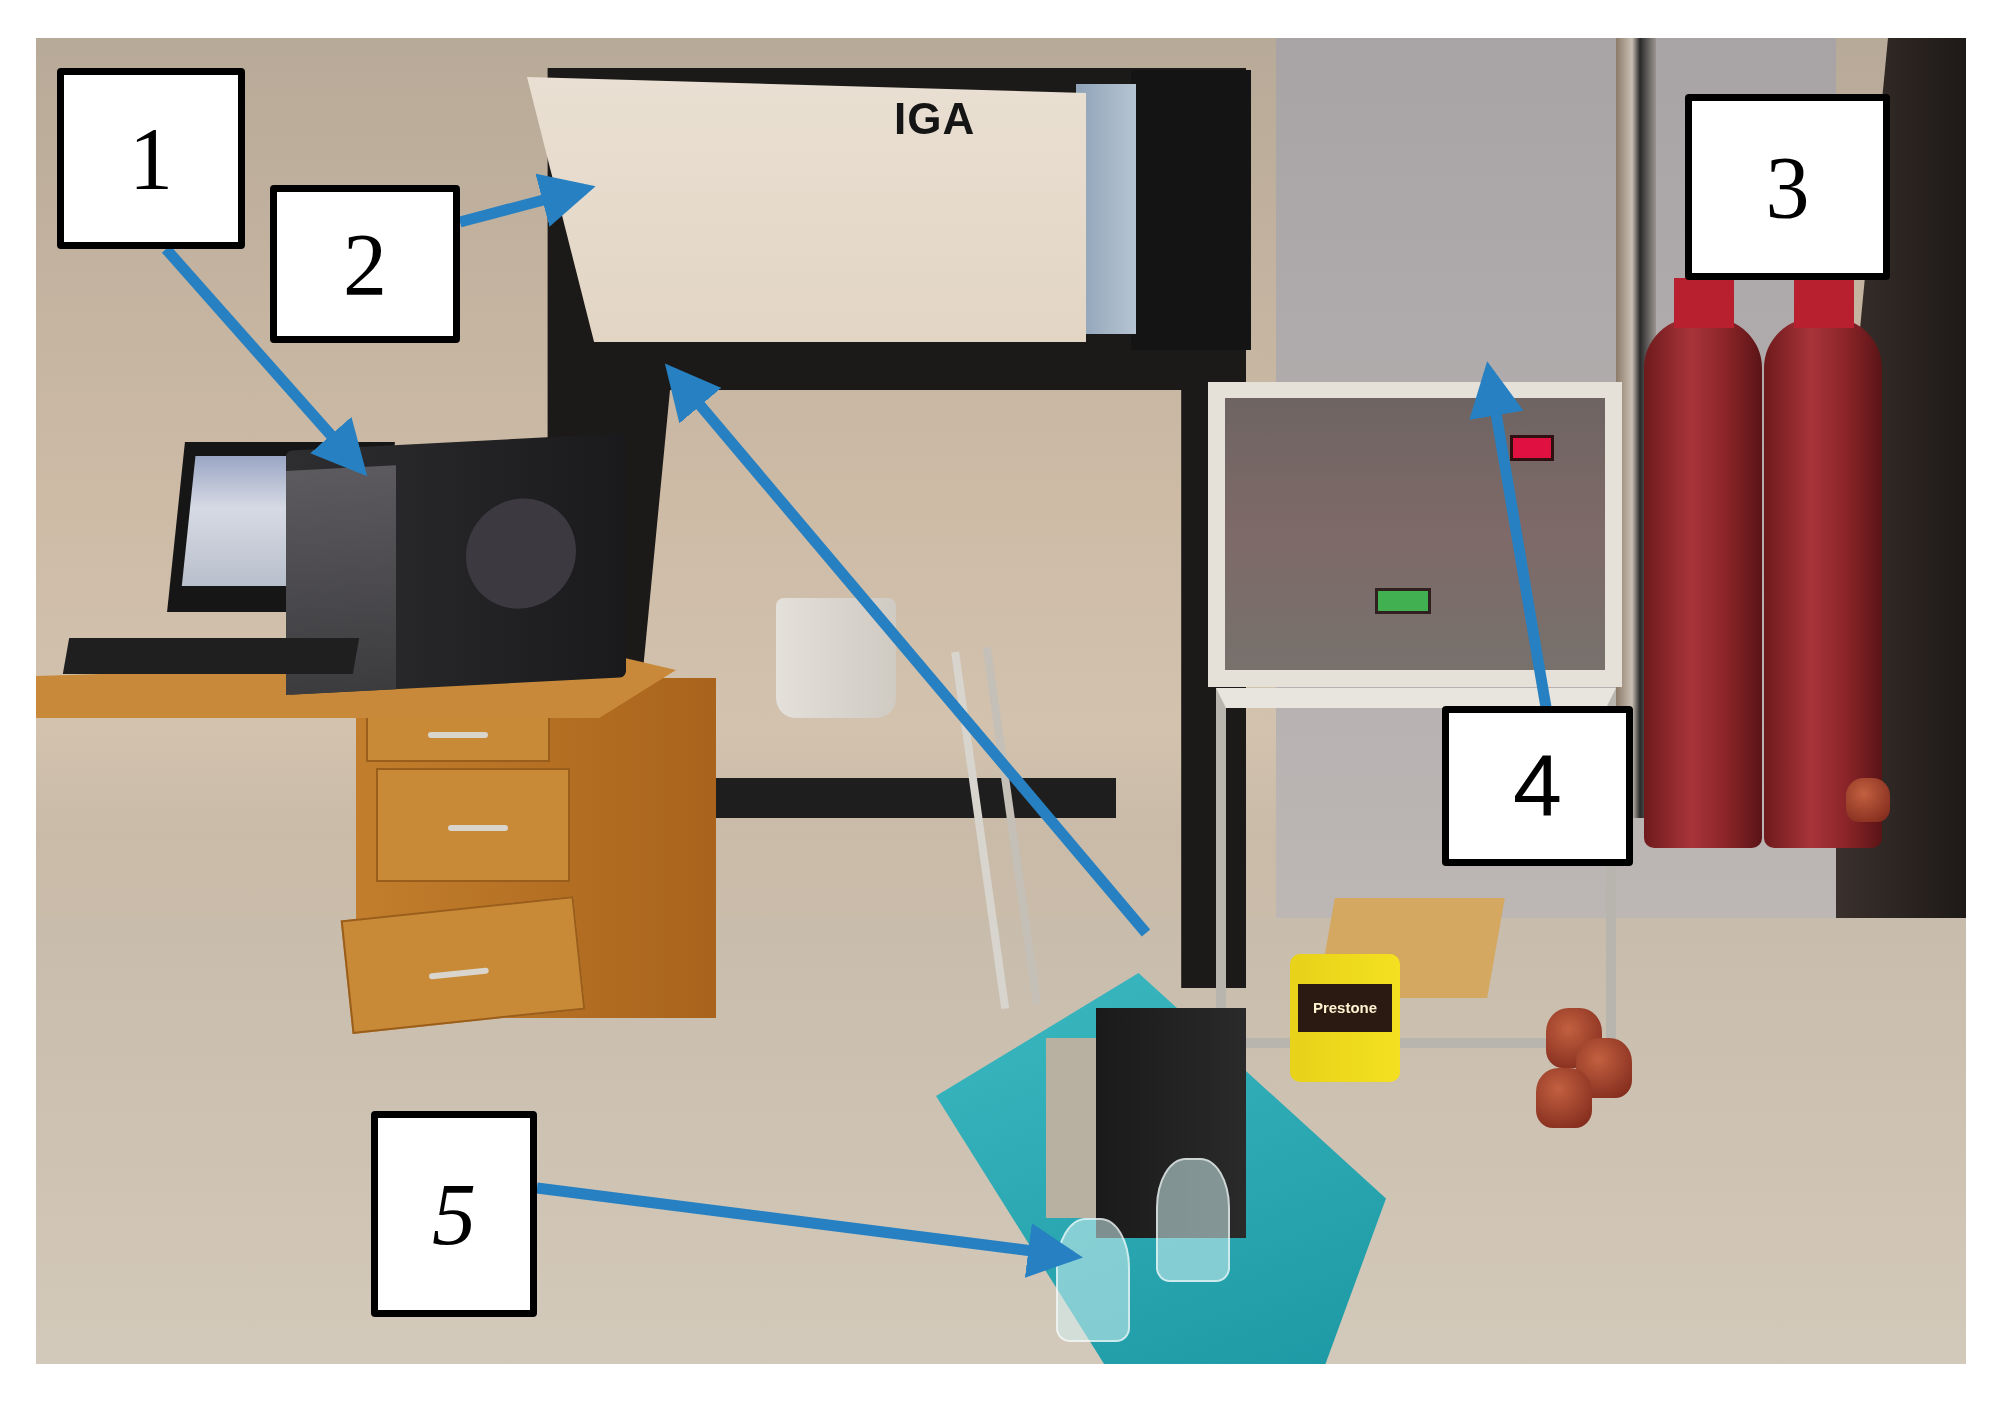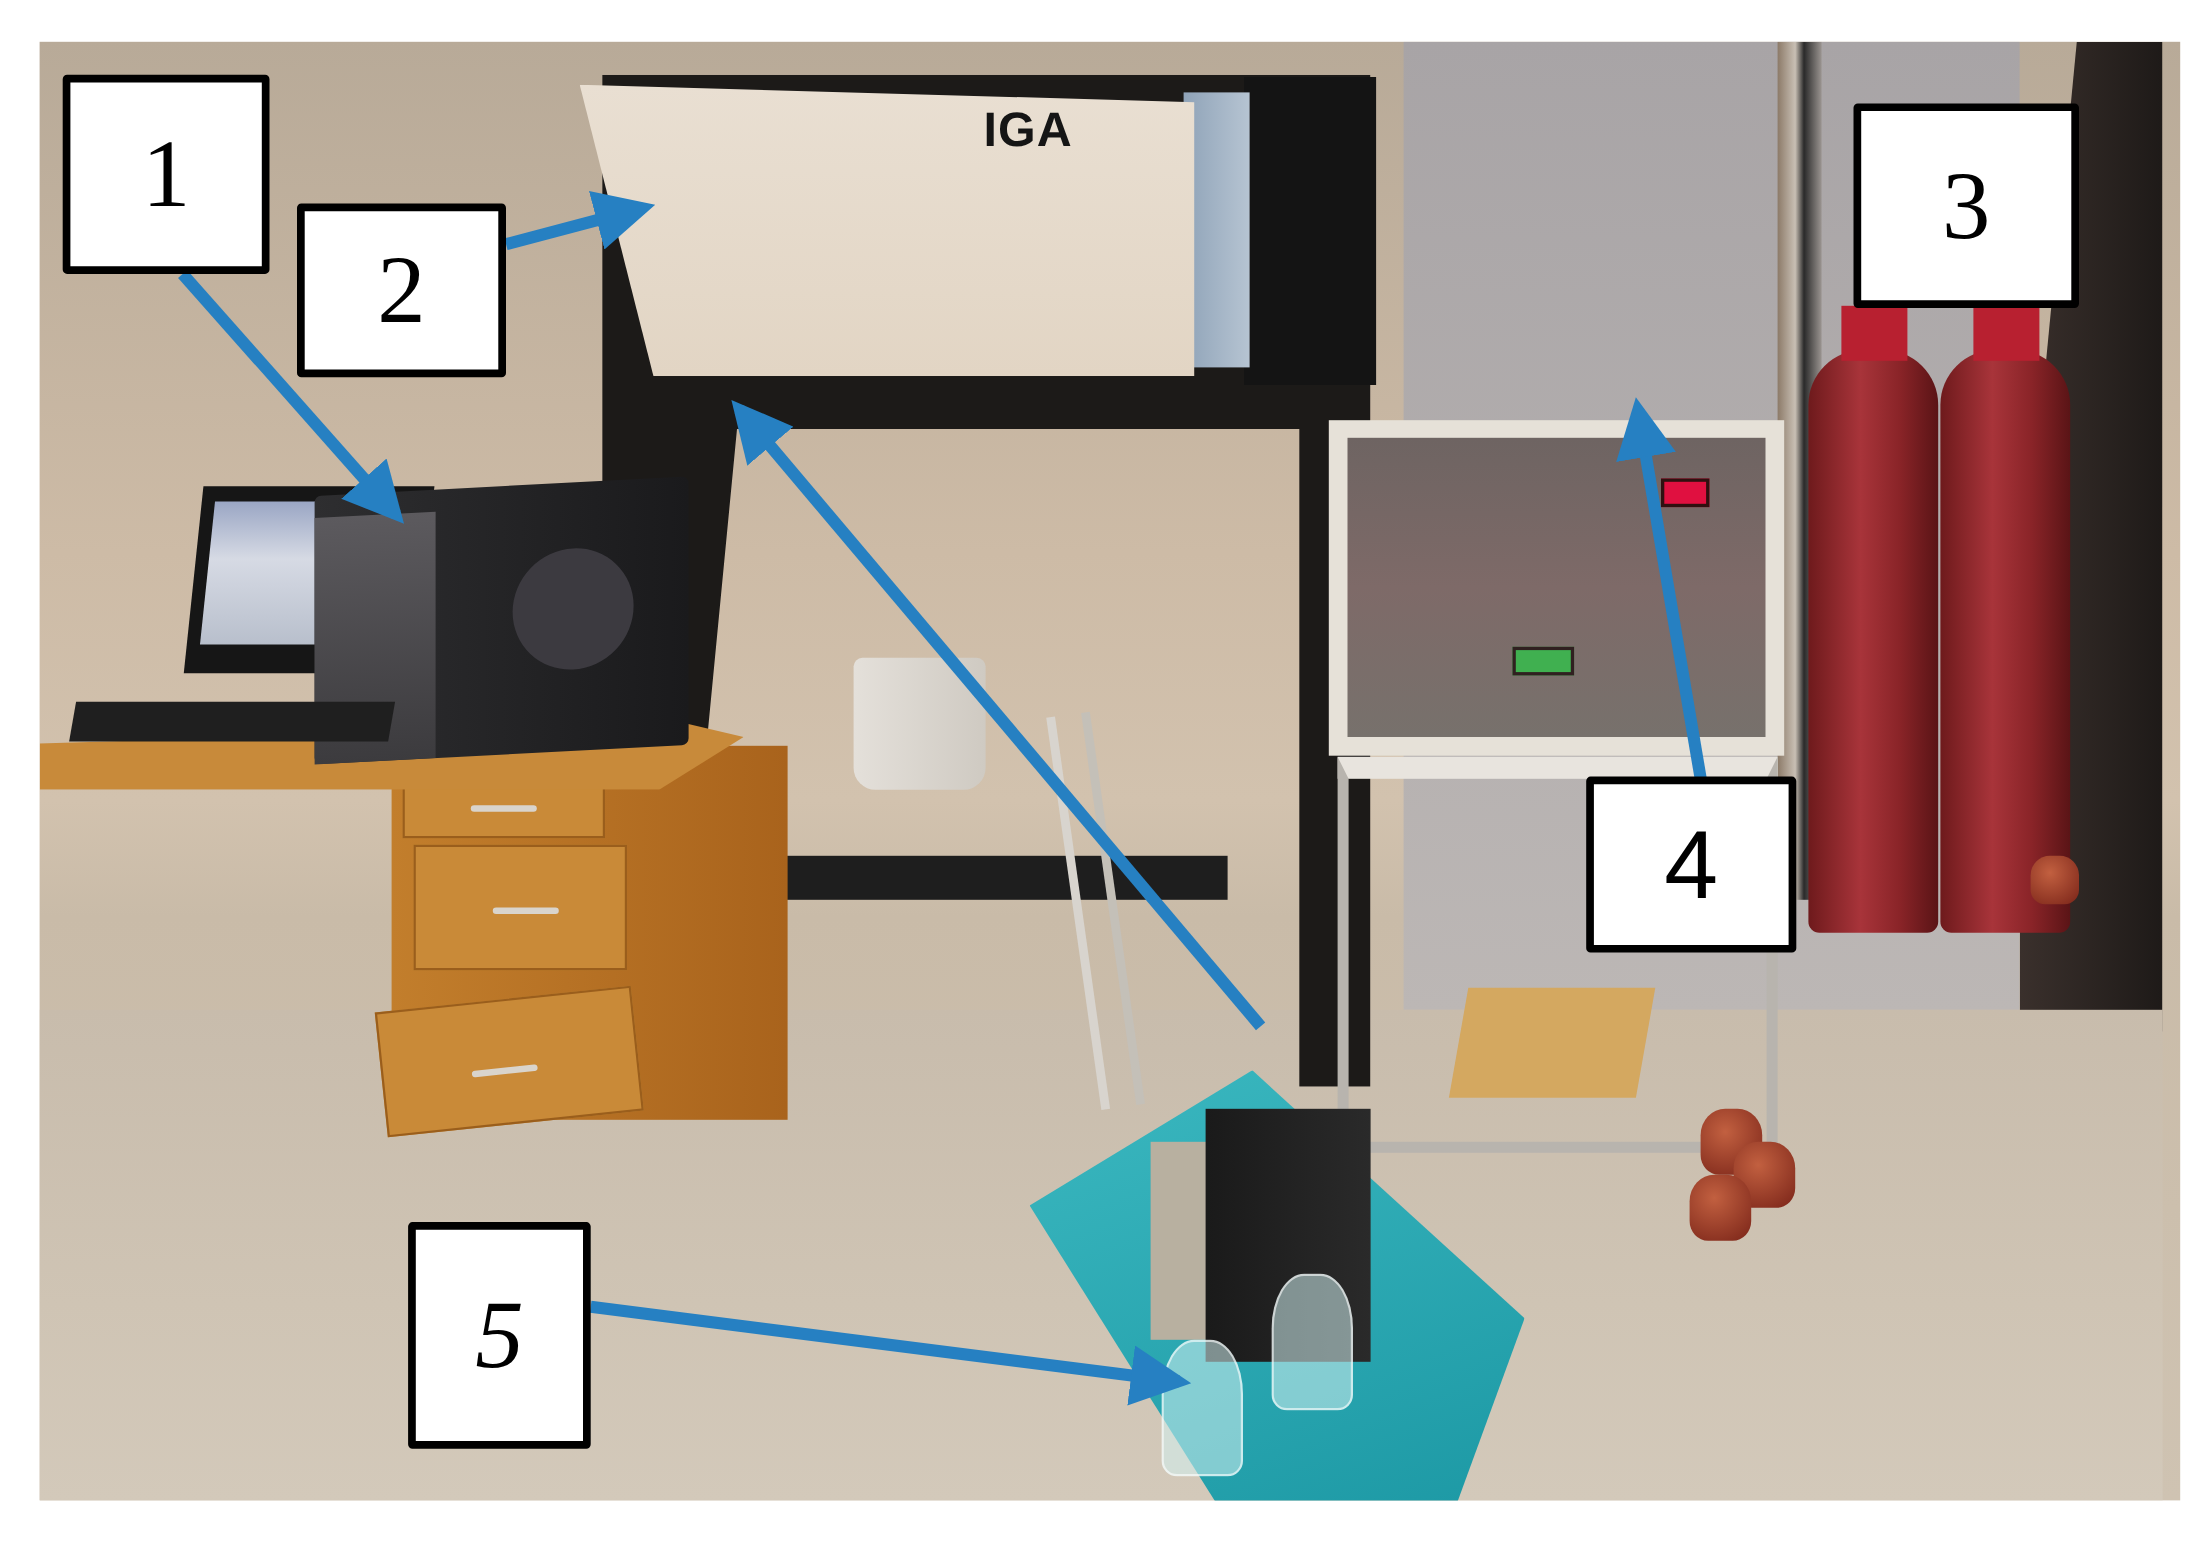--- a/index.html
+++ b/index.html
@@ -1,18 +1,18 @@
 <!DOCTYPE html>
 <html><head>
 <meta charset="utf-8">
 <style>
   html, body { margin:0; padding:0; background:#ffffff; }
   body { width:2002px; height:1406px; position:relative; overflow:hidden; font-family:"Liberation Serif", serif; }
   .photo { position:absolute; left:36px; top:38px; width:1930px; height:1326px; overflow:hidden;
-           background:linear-gradient(180deg,#b8aa98 0%,#cdbba6 35%,#d2c2ae 52%,#c9bba8 60%,#cfc3b2 100%);padding-left:16px; }
+           background:linear-gradient(180deg,#b8aa98 0%,#cdbba6 35%,#d2c2ae 52%,#c9bba8 60%,#cfc3b2 100%); }
   .abs { position:absolute; }
   .floor { left:0; top:880px; width:1930px; height:446px; background:linear-gradient(180deg,#c8bcac,#cfc4b4 60%,#d3c9ba); }
   .wall-right { left:1240px; top:0; width:560px; height:880px; background:linear-gradient(180deg,#a8a4a6,#bcb7b5); }
   .dark-corner { left:1800px; top:0; width:130px; height:900px; background:linear-gradient(90deg,#3a302c,#1e1a18); clip-path:polygon(40% 0,100% 0,100% 100%,0 100%,0 60%); }
   .pillar { left:1580px; top:0; width:40px; height:780px; background:linear-gradient(90deg,#8c7a68,#c8bfb4 40%,#2a2a2a 60%,#9a9490); }
   .desk-top { left:0; top:620px; width:640px; height:60px; background:#c88a3a; clip-path:polygon(0 30%,92% 0,100% 20%,88% 100%,0 100%); }
   .desk-body { left:320px; top:640px; width:360px; height:340px; background:linear-gradient(90deg,#c27e2c,#a9631c); }
   .drawer { background:#c98a38; border:2px solid #9a5e1c; }
   .drawer-handle { width:60px; height:6px; background:#d9d4cc; border-radius:3px; }
   .monitor { left:140px; top:404px; width:210px; height:170px; background:#161616; transform:skewX(-6deg); }
@@ -96,20 +96,23 @@
   </div>
 
   <div class="abs cyl" style="left:1608px;top:280px;">
     <div class="abs cyl-valve"></div>
   </div>
   <div class="abs cyl" style="left:1728px;top:280px;">
     <div class="abs cyl-valve"></div>
   </div>
 
   <div class="abs box-card"></div>
+  <div class="abs jug">
+    <div class="abs jug-label">Prestone</div>
+  </div>
   <div class="abs weight" style="left:1510px;top:970px;"></div>
   <div class="abs weight" style="left:1540px;top:1000px;"></div>
   <div class="abs weight" style="left:1500px;top:1030px;"></div>
   <div class="abs weight" style="left:1810px;top:740px;width:44px;height:44px;"></div>
 
   <div class="abs tray"></div>
   <div class="abs chiller-side"></div>
   <div class="abs chiller"></div>
   <div class="abs flask" style="left:1020px;top:1180px;"></div>
   <div class="abs flask" style="left:1120px;top:1120px;"></div>

